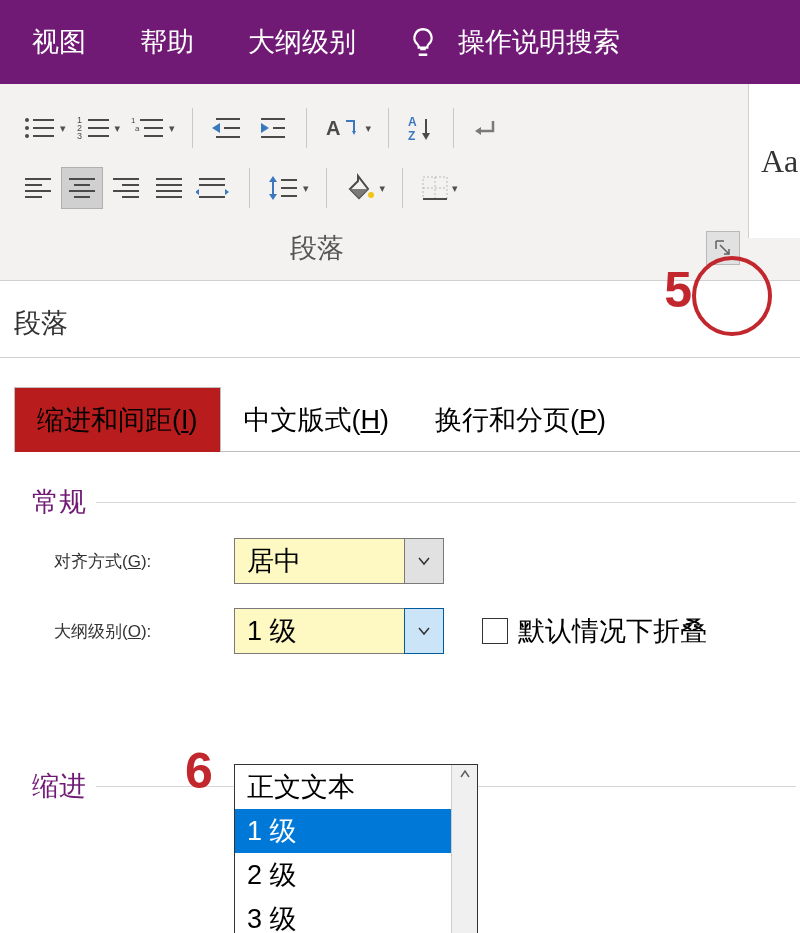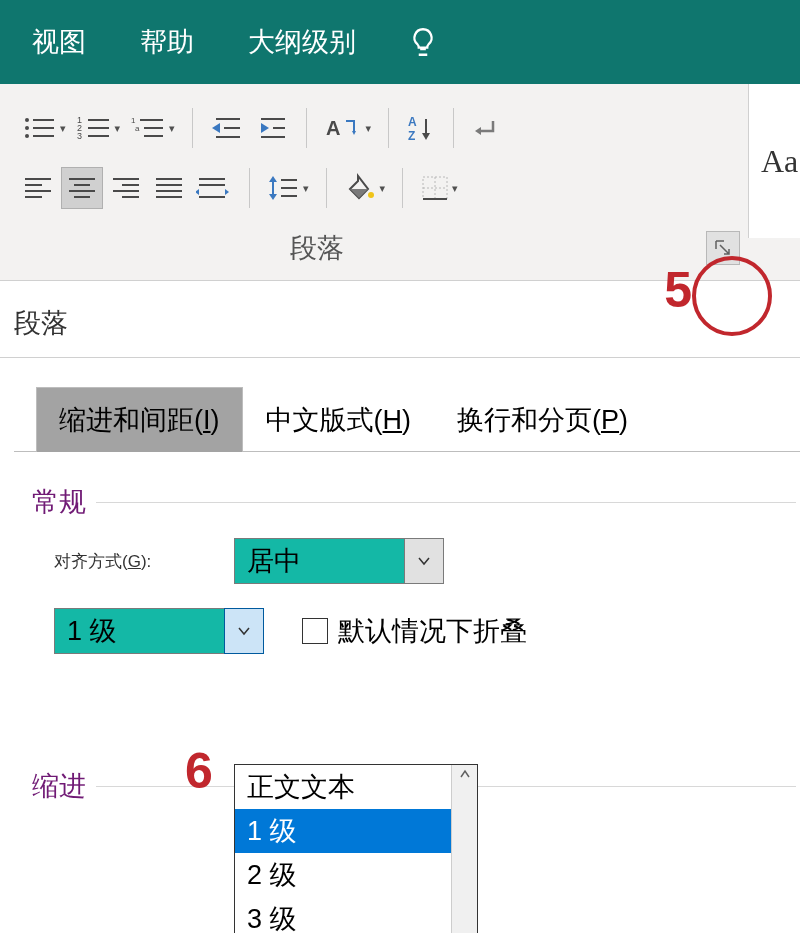--- a/index.html
+++ b/index.html
@@ -1,19 +1,19 @@
 <!DOCTYPE html>
 <html><head>
   <meta charset="utf-8">
   <style>
     * { box-sizing: border-box; margin: 0; padding: 0; font-family: "Microsoft YaHei", SimSun, sans-serif; }
     body { width: 800px; height: 933px; background: #ffffff; overflow: hidden; position: relative; }
     
     
-    .menubar { background: #0f766e; height: 84px; display: flex; align-items: center; padding: 0 10px; gap: 10px; }
+    .menubar { background: #701a75; height: 84px; display: flex; align-items: center; padding: 0 10px; gap: 10px; }
     .menu-item { color: #ffffff; font-size: 27px; padding: 0 22px; }
     .bulb-icon { color: #ffffff; margin-left: 18px; margin-right: 8px; }
     
     
     .ribbon { background: #f3f2f1; border-bottom: 1px solid #d0d0d0; padding: 14px 0 0 0; position: relative; }
     .ribbon-row { display: flex; align-items: center; padding: 4px 18px; gap: 3px; }
     .ribbon-row-1 { min-height: 60px; }
     .ribbon-row-2 { min-height: 60px; }
     .rbtn { display: inline-flex; align-items: center; justify-content: center; height: 42px; padding: 0 4px; color: #3a3a3a; position: relative; }
     .rbtn.active { background: #d0d0d0; border: 1px solid #b0b0b0; }
@@ -27,28 +27,28 @@
     
     .anno-5 { position: absolute; right: 108px; top: 261px; font-size: 50px; font-weight: bold; color: #c1272d; }
     .anno-circle { position: absolute; right: 28px; top: 256px; width: 80px; height: 80px; border: 4px solid #c1272d; border-radius: 50%; }
     .anno-6 { position: absolute; left: 185px; top: 742px; font-size: 50px; font-weight: bold; color: #c1272d; }
     
     
     .dialog-title { font-size: 27px; color: #333; padding: 24px 0 16px 14px; background: #ffffff; }
     .dialog-body { background: #ffffff; border-top: 1px solid #d0d0d0; padding: 0 0 0 0; }
     .tabs { display: flex; border-bottom: 1px solid #bdbdbd; margin-top: 28px; margin-left: 14px; }
     .tab { font-size: 27px; padding: 14px 22px 14px 22px; border-top: 1px solid transparent; border-left: 1px solid transparent; border-right: 1px solid transparent; position: relative; top: 1px; }
-    .tab.active { border-top: 1px solid #bdbdbd; border-left: 1px solid #bdbdbd; border-right: 1px solid #bdbdbd; background: #a3a3a3; margin-left: 22px; }
+    .tab.active { border-top: 1px solid #bdbdbd; border-left: 1px solid #bdbdbd; border-right: 1px solid #bdbdbd; background: #b91c1c; }
     .section { padding: 32px 0 0 32px; }
     .section-title { font-size: 27px; color: #701a75; margin-bottom: 18px; position: relative; }
     .section-title::after { content: ""; position: absolute; left: 64px; top: 50%; width: 700px; height: 1px; background: #d8d8d8; }
     .row { display: flex; align-items: center; margin: 14px 0 24px 22px; }
     .label { font-size: 17px; color: #333; width: 180px; }
     .combo { display: flex; height: 46px; }
-    .combo-value { border: 1px solid #7a7a7a; border-right: none; padding: 0 12px; font-size: 27px; display: flex; align-items: center; min-width: 170px; background: #14b8a6; }
+    .combo-value { border: 1px solid #7a7a7a; border-right: none; padding: 0 12px; font-size: 27px; display: flex; align-items: center; min-width: 170px; background: #fef9c3; }
     .combo-btn { width: 40px; border: 1px solid #7a7a7a; background: #e1e1e1; display: flex; align-items: center; justify-content: center; }
     .combo-btn.open { background: #cce4f7; border-color: #005a9e; }
     .checkbox-row { display: flex; align-items: center; margin-left: 24px; font-size: 27px; padding-left: 14px; }
     .checkbox-box { width: 26px; height: 26px; border: 1px solid #333; margin-right: 10px; }
     
     
     .dropdown { position: absolute; left: 234px; top: 764px; width: 244px; border: 1px solid #333; background: #ffffff; z-index: 10; }
     .dd-scroll { position: absolute; right: 0; top: 0; width: 26px; height: 100%; background: #f0f0f0; border-left: 1px solid #cdcdcd; display: flex; align-items: flex-start; justify-content: center; padding-top: 4px; }
     .dd-item { font-size: 27px; padding: 4px 12px; width: calc(100% - 26px); }
     .dd-item.selected { background: #0078d7; color: #ffffff; }
@@ -61,20 +61,21 @@
 
 <div class="menubar">
   <span class="menu-item">视图</span>
   <span class="menu-item">帮助</span>
   <span class="menu-item">大纲级别</span>
   <span class="bulb-icon">
     <svg width="34" height="34" viewBox="0 0 24 24" fill="none" stroke="#ffffff" stroke-width="1.6">
       <path d="M9 21h6M10 17h4M12 3a6 6 0 0 0-4 10.5c.7.8 1 1.5 1 2.5h6c0-1 .3-1.7 1-2.5A6 6 0 0 0 12 3z"></path>
     </svg>
   </span>
+  <span class="menu-item" style="padding-left:0">操作说明搜索</span>
 </div>
 
 <div class="ribbon">
   <div class="ribbon-row ribbon-row-1">
     <span class="rbtn">
       <svg width="36" height="28" viewBox="0 0 36 28">
           <circle cx="5" cy="6" r="2" fill="#4a4a4a"></circle>
           <line x1="11" y1="6" x2="32" y2="6" stroke="#4a4a4a" stroke-width="2"></line>
           <circle cx="5" cy="14" r="2" fill="#4a4a4a"></circle>
           <line x1="11" y1="14" x2="32" y2="14" stroke="#4a4a4a" stroke-width="2"></line>
@@ -265,20 +266,23 @@
         <div class="combo-value">居中</div>
         <div class="combo-btn">
           <svg width="14" height="10" viewBox="0 0 14 10">
               <polyline points="2,2 7,8 12,2" fill="none" stroke="#333" stroke-width="1.5"></polyline>
             </svg>
         </div>
       </div>
     </div>
 
     <div class="row">
+      <span class="label">
+        <span>大纲级别(</span><span class="u">O</span><span>):</span>
+      </span>
       <div class="combo">
         <div class="combo-value">1 级</div>
         <div class="combo-btn open">
           <svg width="14" height="10" viewBox="0 0 14 10">
               <polyline points="2,2 7,8 12,2" fill="none" stroke="#333" stroke-width="1.5"></polyline>
             </svg>
         </div>
       </div>
       <div class="checkbox-row">
         <span class="checkbox-box"></span>

